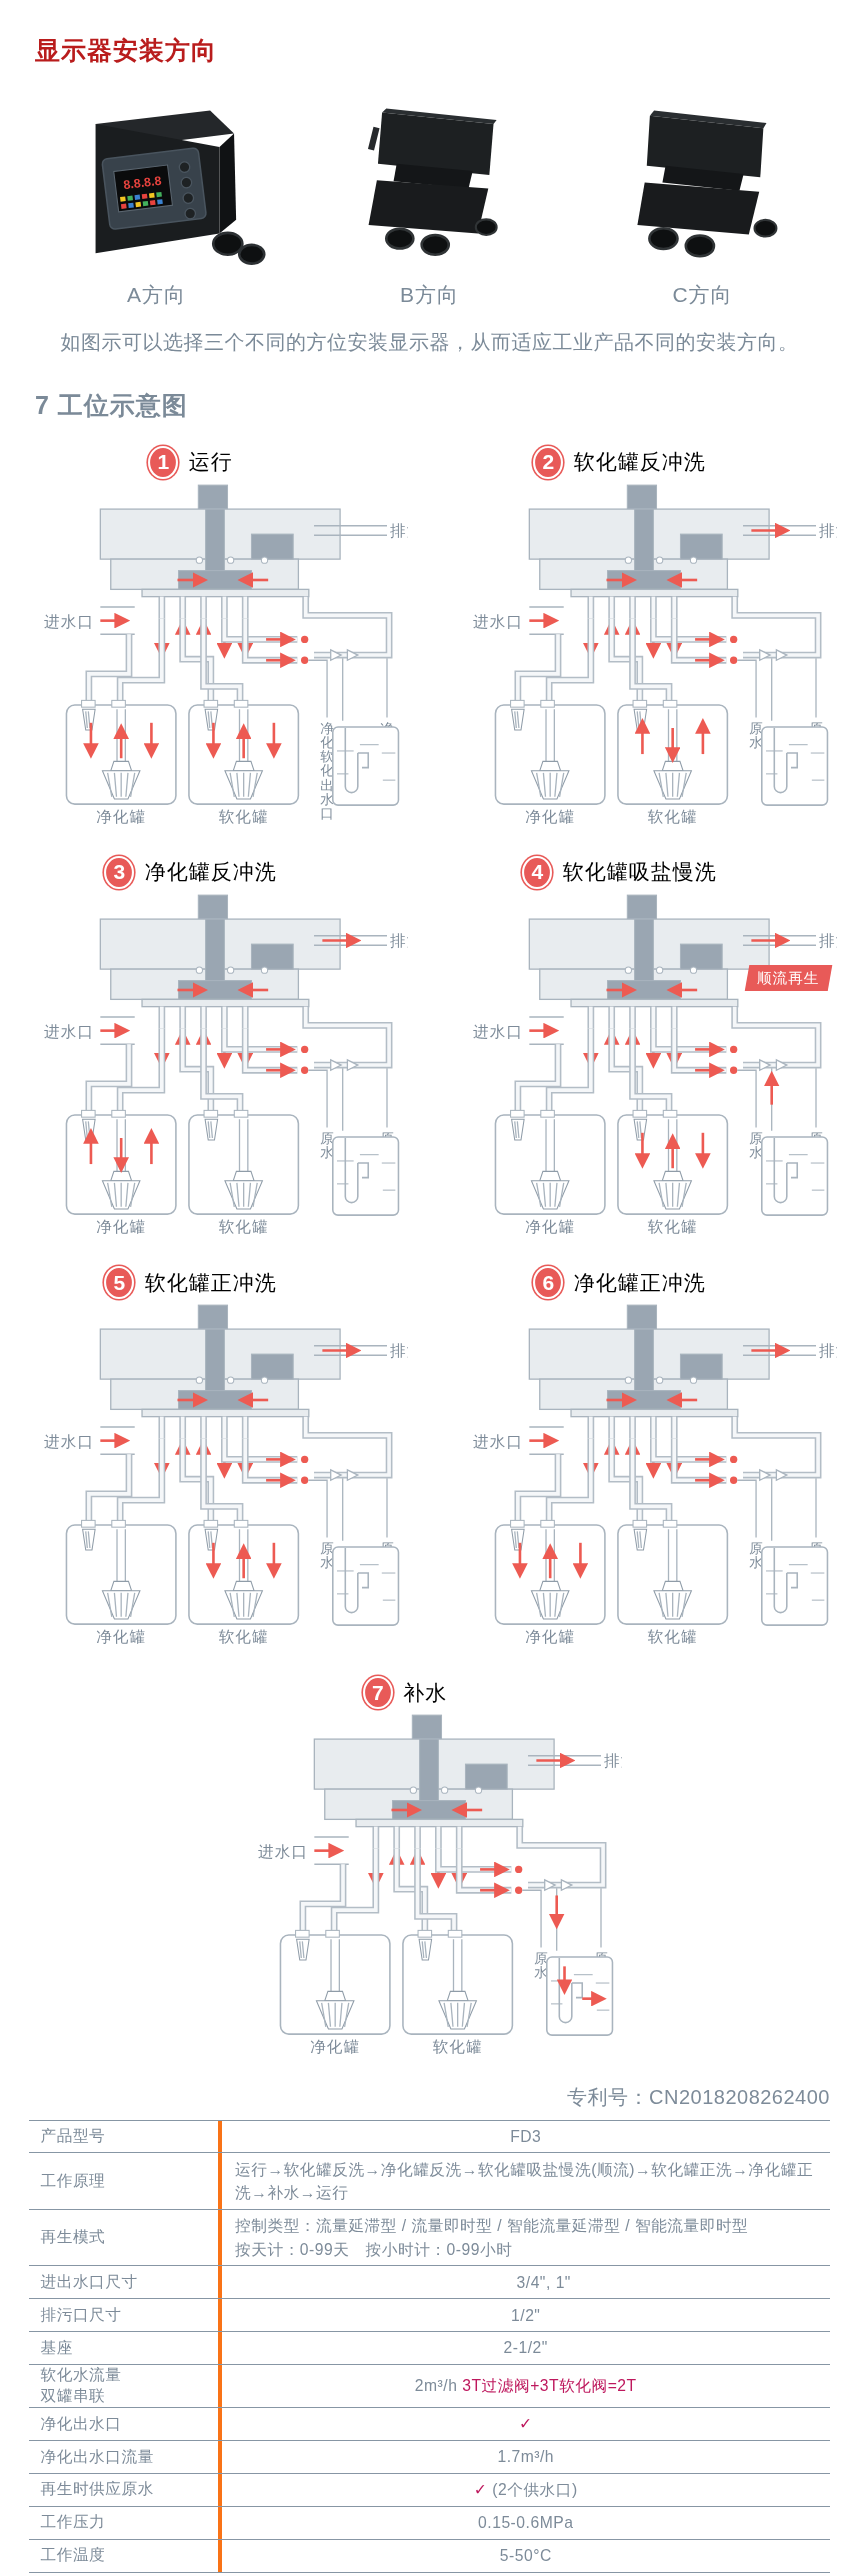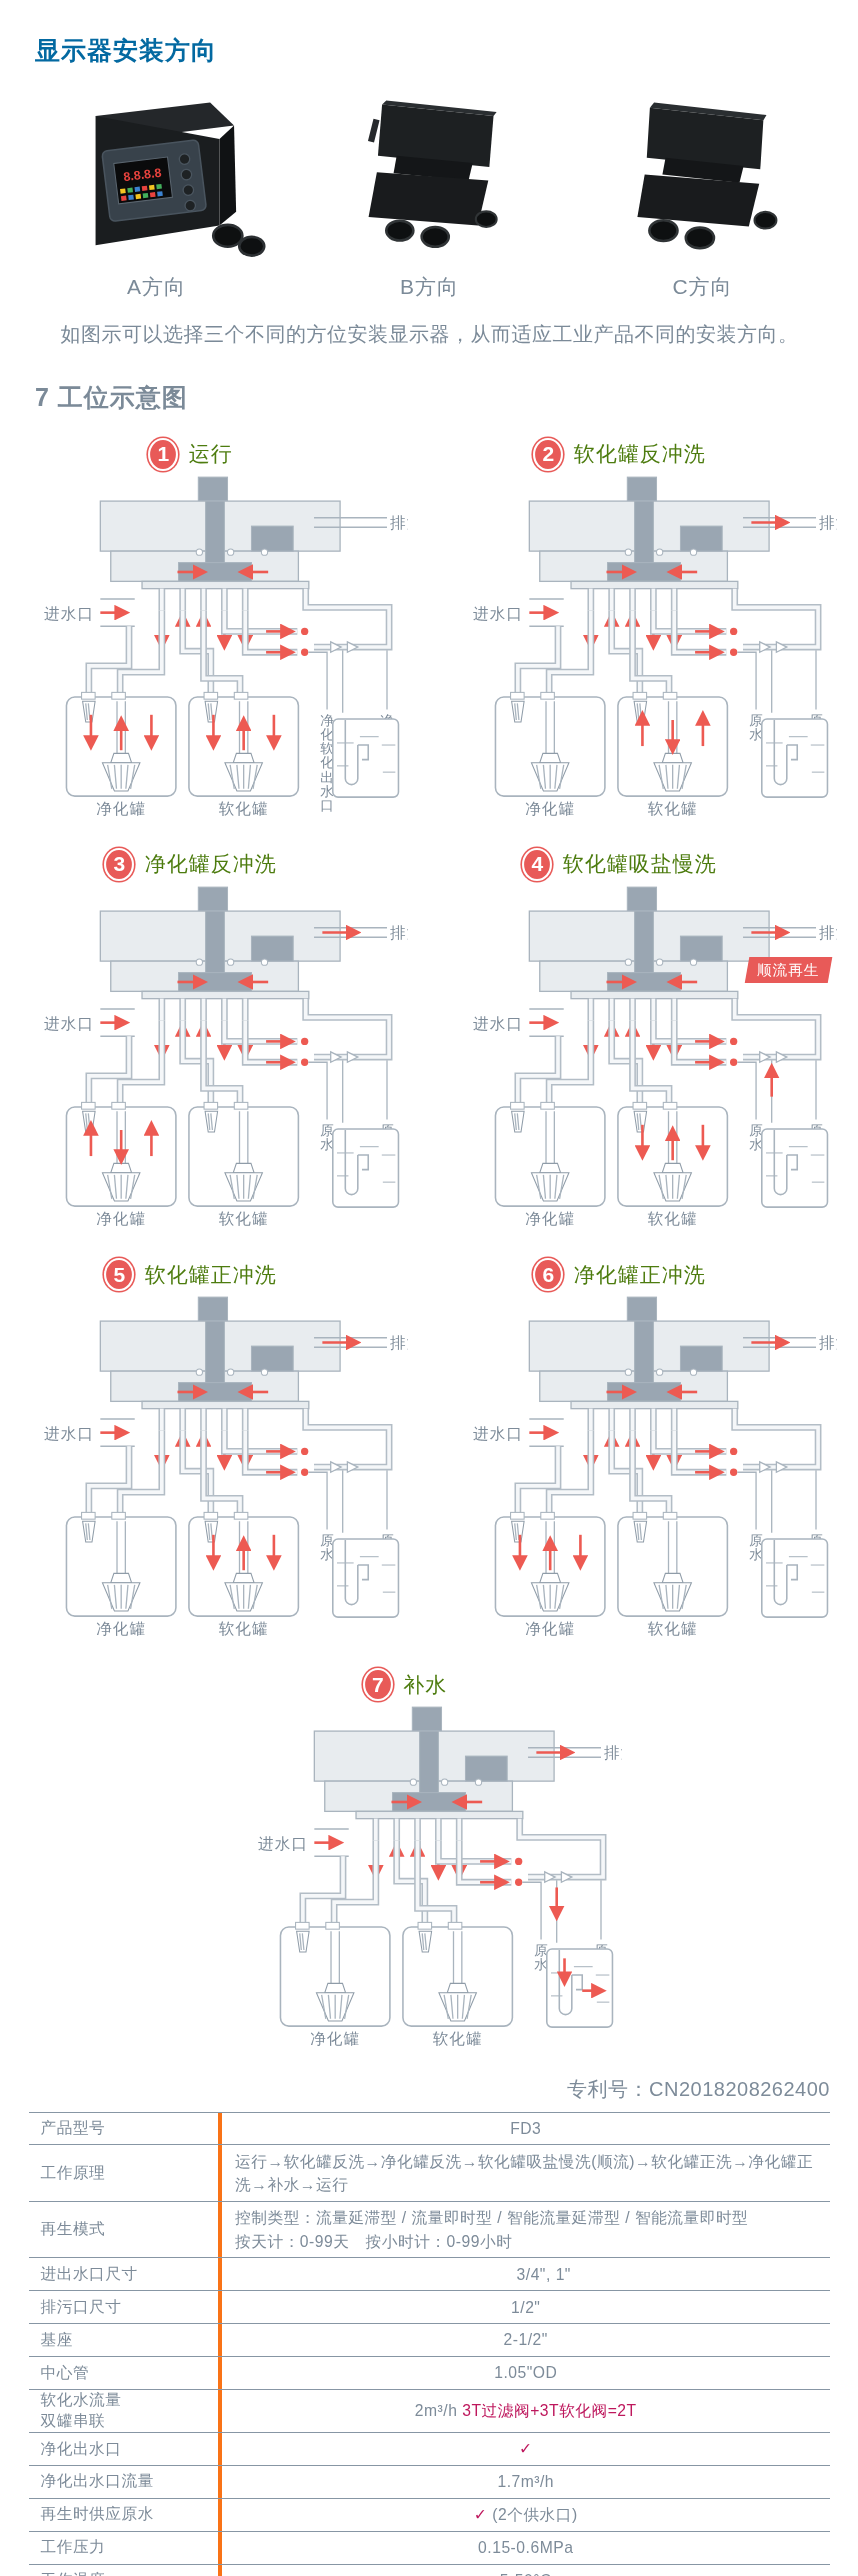--- a/index.html
+++ b/index.html
@@ -1,38 +1,38 @@
 <!DOCTYPE html>
 <html style="font-size:8.3px"><head>
 <meta charset="utf-8">
 <style>
   html,body{margin:0;padding:0;background:#fff;}
   body{font-family:"Liberation Sans","DejaVu Sans",sans-serif;color:#7d8b99;}
   #page{width:859px;min-height:2576px;background:#fff;position:relative;overflow:hidden;}
 
   
-  .h1{font-size:25px;font-weight:bold;color:#0369a1;margin:34px 0 8px 35px;letter-spacing:1px;}
+  .h1{font-size:25px;font-weight:bold;color:#b91c1c;margin:34px 0 16px 35px;letter-spacing:1px;}
   .desc{font-size:20px;color:#7b8a98;margin:20px 35px 0 35px;letter-spacing:0.5px;text-align:center;}
   .h2{font-size:25px;font-weight:bold;color:#7b8a98;margin:33px 0 0 35px;letter-spacing:1px;}
 
   
   .photos{display:flex;justify-content:space-between;padding:13.6px 21px 0 21px;}
   .pcard{width:271px;display:flex;flex-direction:column;align-items:center;}
   .pcard svg{width:224px;height:177px;}
   .plabel{font-size:21px;color:#7b8a98;margin-top:7.3px;letter-spacing:1px;}
 
   
   .dgrid{display:grid;grid-template-columns:429px 429px;row-gap:30px;margin-top:24px;}
   .dcell{width:429px;display:flex;flex-direction:column;align-items:center;position:relative;}
   .dcell.center{grid-column:1/3;justify-self:center;}
   .dhead{display:flex;align-items:center;gap:10.4px;transform:translateX(-24px);margin-bottom:3.1px;}
   .badge{width:30px;height:33px;border-radius:50%;background:#e85a58;color:#fff;display:flex;
          align-items:center;justify-content:center;font-size:21px;font-weight:bold;
          box-shadow:inset 0 0 0 2.1px #fff,0 0 0 1.6px #e85a58;}
-  .dtitle{font-size:21px;color:#4d7c0f;letter-spacing:1px;}
+  .dtitle{font-size:21px;color:#000000;letter-spacing:1px;}
   .dtag{position:absolute;right:28px;top:109px;background:#e85a58;color:#fff;font-size:14.6px;
         padding:3.7px 10.4px;transform:skewX(-10deg);letter-spacing:1px;}
   .dtag span{display:inline-block;transform:skewX(10deg);}
   .dsvg{display:block;}
 
   
   .lt{fill:#e8ecef;stroke:#a9b4be;stroke-width:2.5;}
   .dk{fill:#9aa6b2;stroke:#a9b4be;stroke-width:2;}
   .sl{fill:#fff;stroke:#a9b4be;stroke-width:2;}
   .ol{stroke:#a9b4be;stroke-width:3;fill:none;}
@@ -1104,28 +1104,20 @@
         </div>
       </div>
       <div class="trow" style="min-height: 25px;">
         <div class="tlabel">
           <span>基座</span>
         </div>
         <div class="tvalue center">
           <div><span class="">2-1/2"</span></div>
         </div>
       </div>
-      <div class="trow" style="min-height: 25px;">
-        <div class="tlabel">
-          <span>中心管</span>
-        </div>
-        <div class="tvalue center">
-          <div><span class="">1.05"OD</span></div>
-        </div>
-      </div>
       <div class="trow" style="min-height: 42px;">
         <div class="tlabel">
           <span>软化水流量</span>
           <span>双罐串联</span>
         </div>
         <div class="tvalue center">
           <div><span class="">2m³/h </span><span class="red">3T过滤阀+3T软化阀=2T</span></div>
         </div>
       </div>
       <div class="trow" style="min-height: 25px;">

